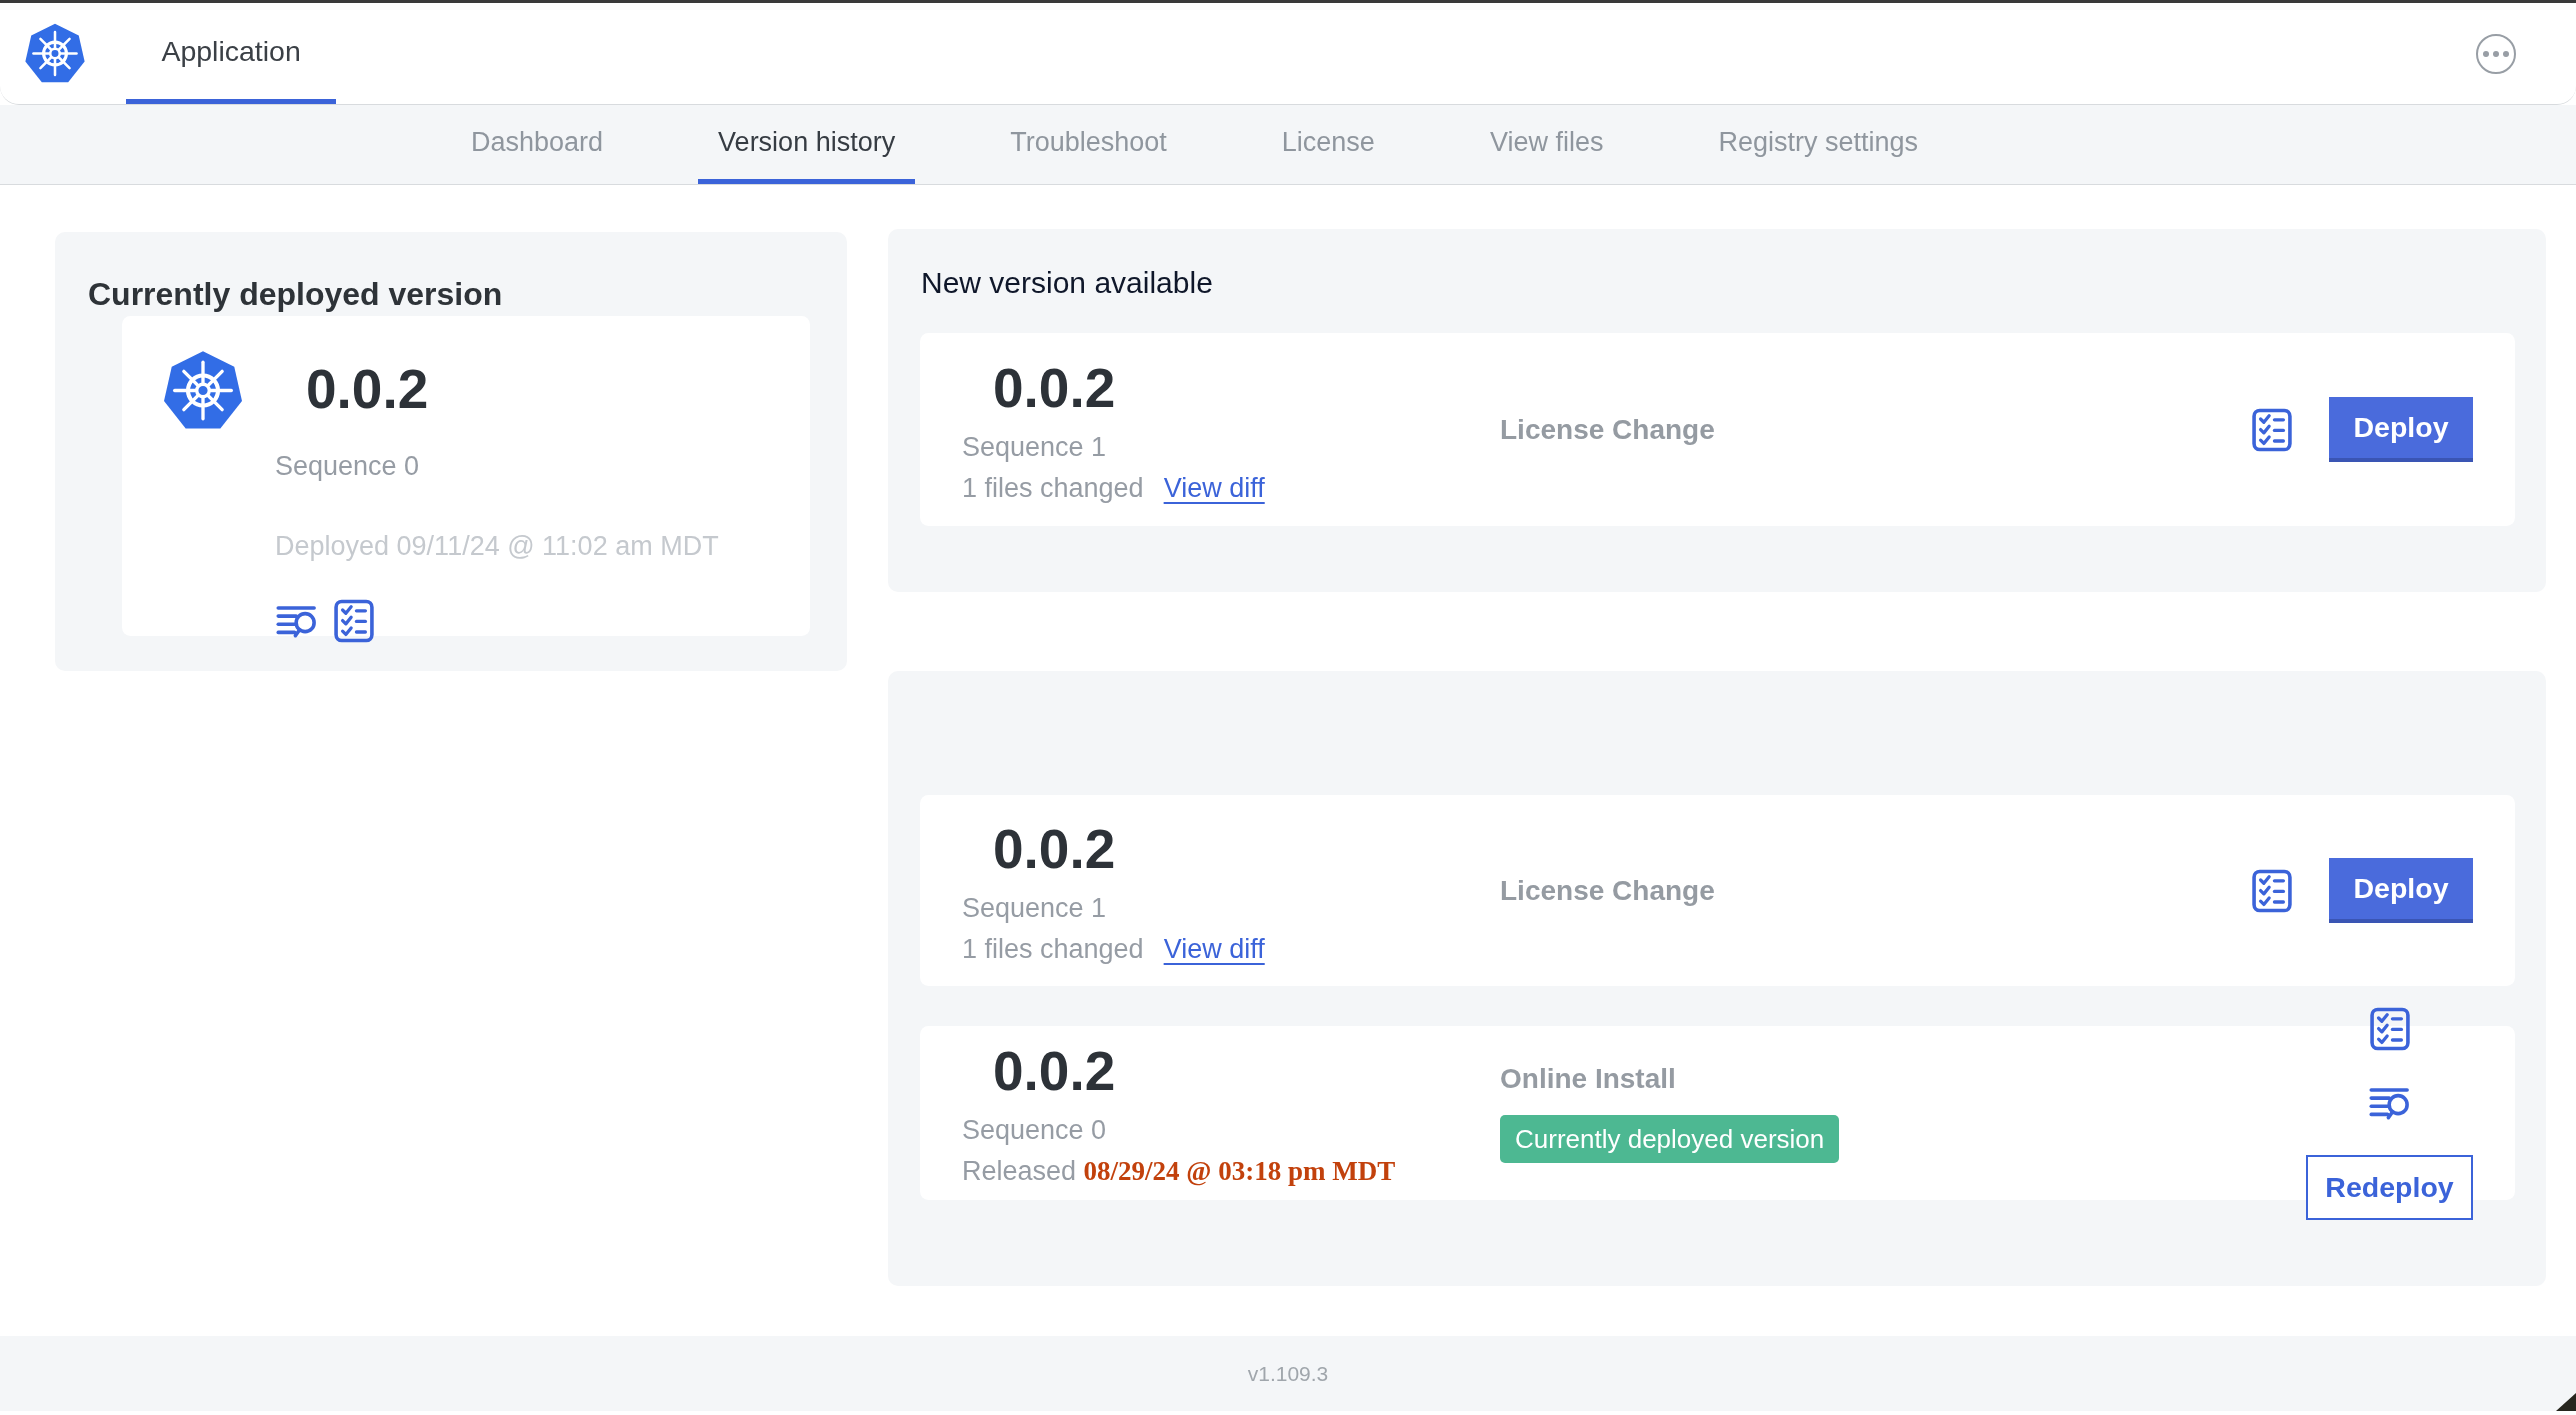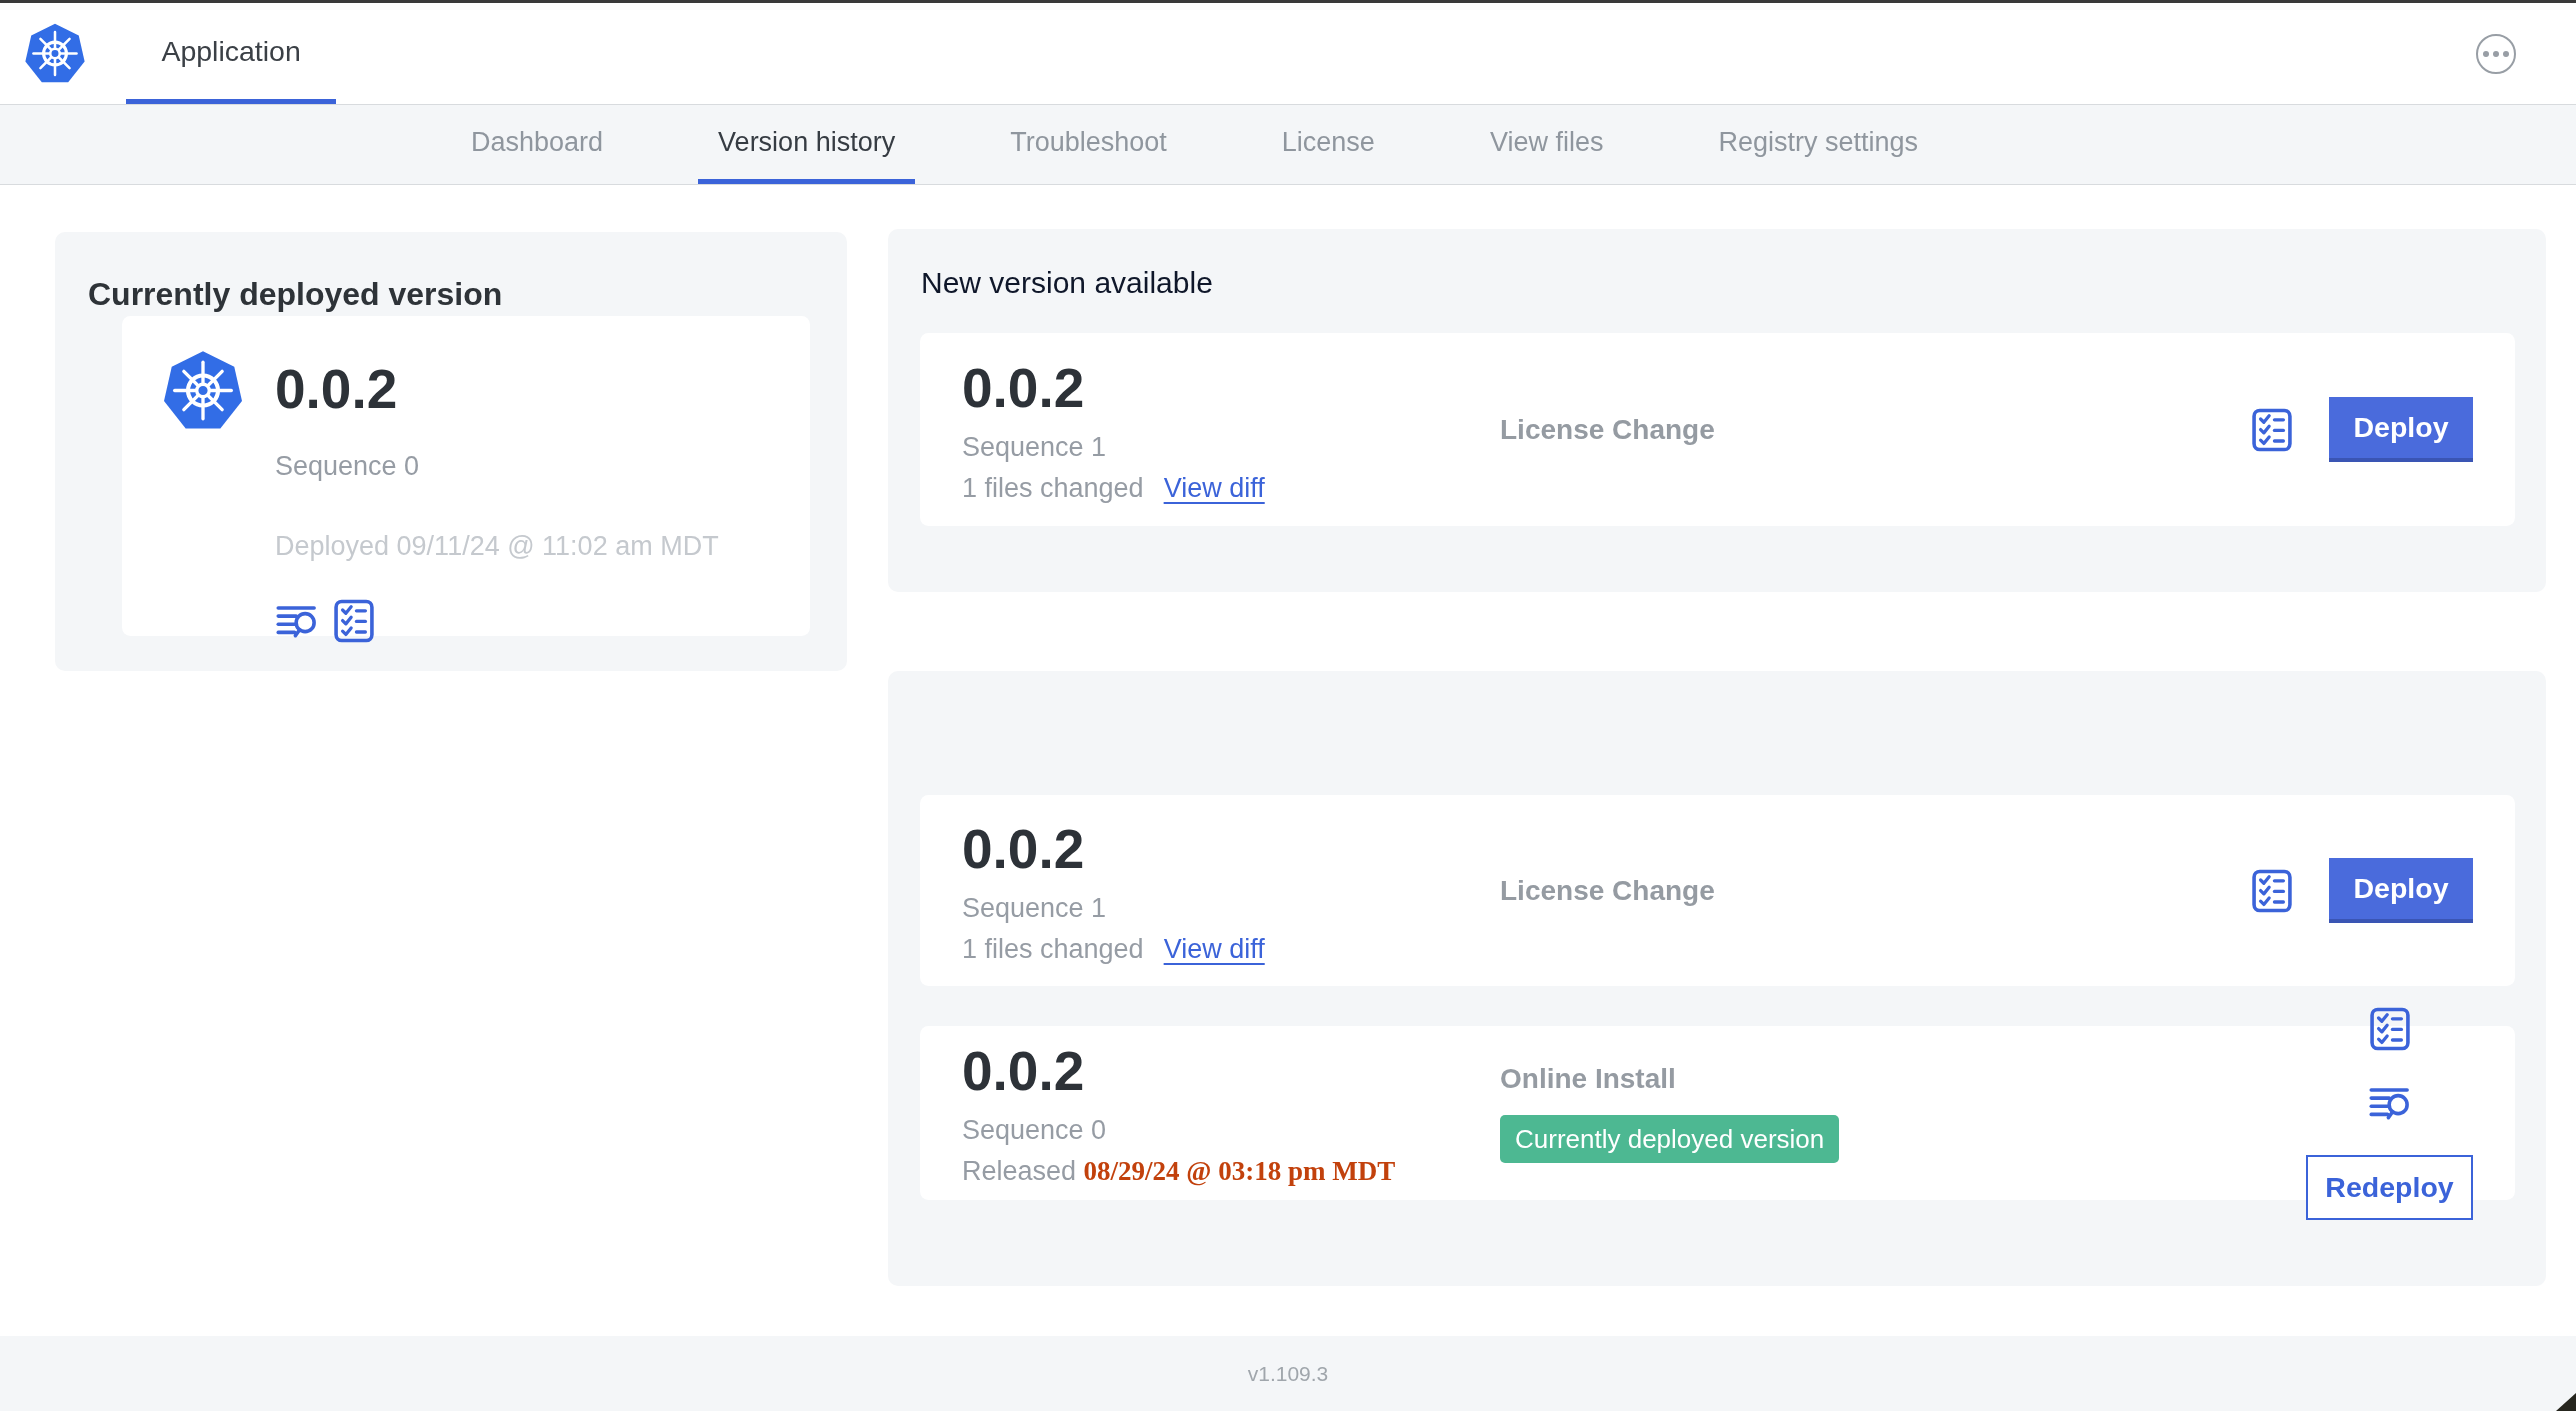--- a/index.html
+++ b/index.html
@@ -14,20 +14,21 @@
   .topline { height: 3.3px; background: #3a3a3a; }
 
   
   .header {
     height: 102px;
     background: #fff;
     border-bottom: 1.7px solid #d8dbde;
     display: flex;
     align-items: stretch;
     padding-left: 23.4px;
+    border-radius: 19px;
   }
   .logo-badge { align-self: center; width: 64px; height: 65px; }
   .logo-badge svg { width: 100%; height: 100%; display: block; }
   .app-tab {
     margin-left: 39px;
     padding: 0 35px;
     display: flex;
     align-items: center;
     border-bottom: 5.9px solid #3b63d9;
     font-size: 28.5px;
@@ -83,21 +84,21 @@
   .left-card { left: 55px; top: 47px; width: 792px; height: 439px; }
   .lc-title { margin: 44px 0 0 33px; font-size: 32px; font-weight: 700; color: #2e3338; }
   .lc-inner {
     position: absolute; left: 67px; top: 84px; width: 688px; height: 320px;
     background: #fff; border-radius: 8.4px;
     padding: 32px 0 0 39px;
     display: flex; gap: 30px;
   }
   .lc-logo { width: 84px; height: 85px; flex: none; }
   .lc-logo svg { width: 100%; height: 100%; }
-  .v-num { font-size: 55px; font-weight: 800; color: #2d3238; }
+  .v-num { font-size: 55px; font-weight: 800; color: #2d3238; margin-left: 31px; }
   .lc-col .v-num { margin-top: 8.4px; margin-bottom: 30px; }
   .v-seq { font-size: 27px; color: #969ca4; }
   .lc-col .v-seq { margin-bottom: 49px; }
   .lc-deployed { font-size: 27px; color: #c5c9ce; margin-bottom: 37px; }
   .icon-row { display: flex; align-items: center; gap: 13.4px; color: #3b63d9; }
   .icon-btn { color: #3b63d9; cursor: pointer; display: inline-flex; }
   .icon-btn svg { width: 44px; height: 44px; }
 
   
   .sec-new { left: 888px; top: 44px; width: 1658px; height: 363px; }

